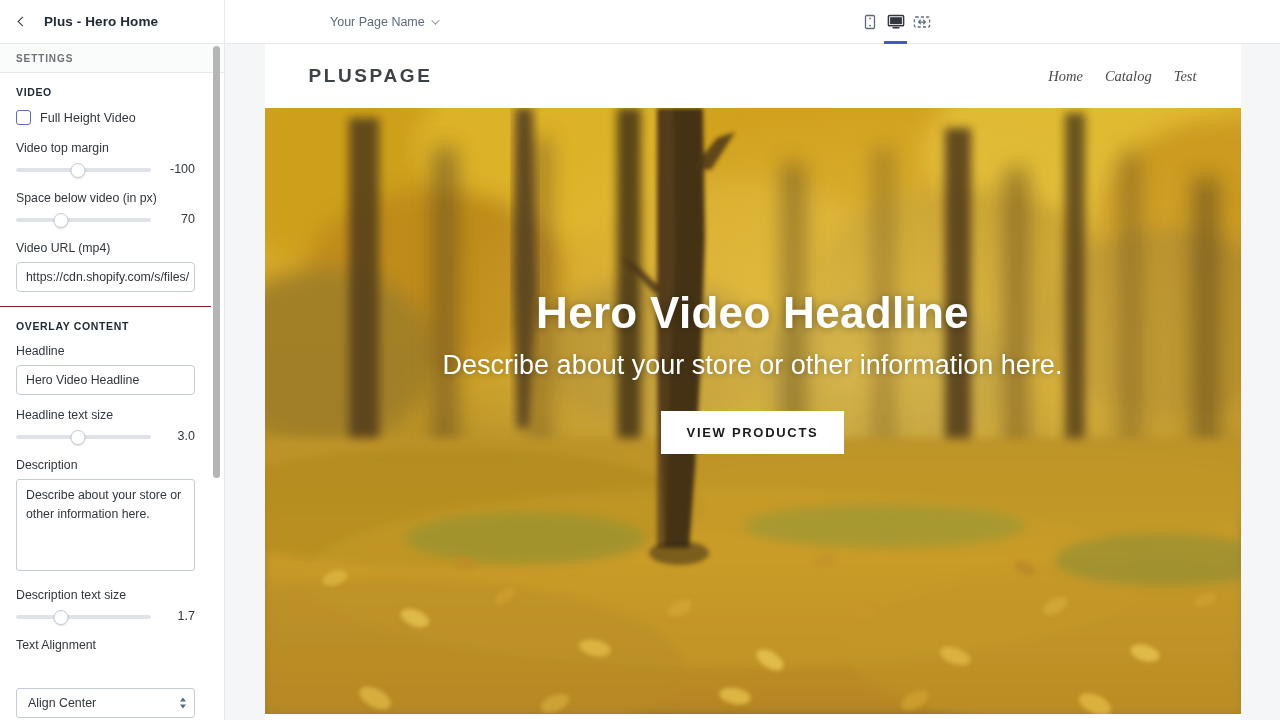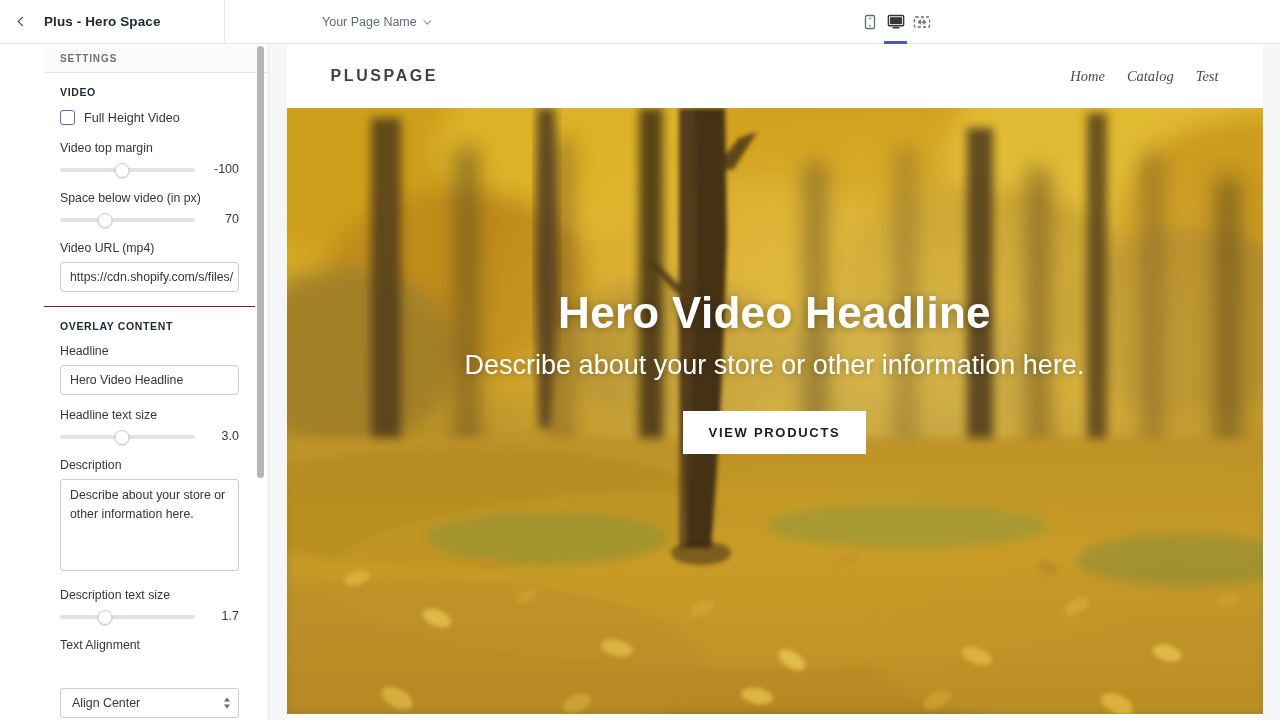--- a/index.html
+++ b/index.html
@@ -49,21 +49,21 @@
 
   .topbar-mid {
     flex: 1; height: 44px;
     display: flex; align-items: center; justify-content: center;
     position: relative;
   }
   .page-name-btn {
     display: flex; align-items: center; gap: 6px;
     font-size: 12.5px; color: #5c6b7a;
     cursor: pointer; padding: 4px 8px; border-radius: 3px;
-    position: absolute; left: 4px; top: 50%; transform: translateY(-50%);
+    position: absolute; left: 12px; top: 50%; transform: translateY(-50%);
     margin-left: 85px;
     white-space: nowrap;
   }
   .chev-down {
     width: 6px; height: 6px;
     border-right: 1.4px solid #8c9196;
     border-bottom: 1.4px solid #8c9196;
     transform: rotate(45deg) translateY(-2px);
   }
 
@@ -78,21 +78,21 @@
     cursor: pointer; position: relative;
   }
   .device-btn + .device-btn { margin-left: 1px; }
   .device-btn svg { display: block; }
   .device-btn.active::after {
     content: ""; position: absolute; bottom: 0; left: 1px; right: 1px;
     height: 3px; background: #4959bd;
   }
 
   
-  .body-row { flex: 1; display: flex; min-height: 0; padding-left: 44px; }
+  .body-row { flex: 1; display: flex; min-height: 0; }
 
   
   .sidebar {
     width: 225px; min-width: 225px;
     background: #ffffff;
     border-right: 1px solid #e6e8ea;
     display: flex; flex-direction: column;
     position: relative;
     overflow: hidden;
   }
@@ -206,21 +206,21 @@
     display: flex; justify-content: center;
   }
   .preview-frame {
     width: 976px; background: #ffffff; position: relative; overflow: hidden;
   }
   .store-header {
     height: 64px; display: flex; align-items: center;
     padding: 0 44px 0 44px; background: #ffffff;
   }
   .store-logo {
-    font-size: 16px; font-weight: 700; color: #3d4246;
+    font-size: 19px; font-weight: 700; color: #3d4246;
     letter-spacing: 2.6px; font-family: "Liberation Sans", sans-serif;
   }
   .store-nav { margin-left: auto; display: flex; align-items: center; gap: 22px; font-style: italic; }
   .store-nav a {
     font-size: 14.5px; color: #4a4a4a; text-decoration: none; cursor: pointer;
     font-family: "Liberation Serif", serif;
   }
 
   .hero {
     position: relative; width: 100%; height: 606px; overflow: hidden;
@@ -254,21 +254,21 @@
 </head>
 <body>
 
 <div id="app">
 
   <div class="topbar">
     <div class="topbar-left">
       <div class="back-btn">
         <span class="chev-left"></span>
       </div>
-      <div class="doc-title">Plus - Hero Space</div>
+      <div class="doc-title">Plus - Hero Home</div>
     </div>
 
     <div class="topbar-mid">
       <div class="page-name-btn">
         <span>Your Page Name</span>
         <span class="chev-down"></span>
       </div>
     </div>
 
     <div class="device-group">

